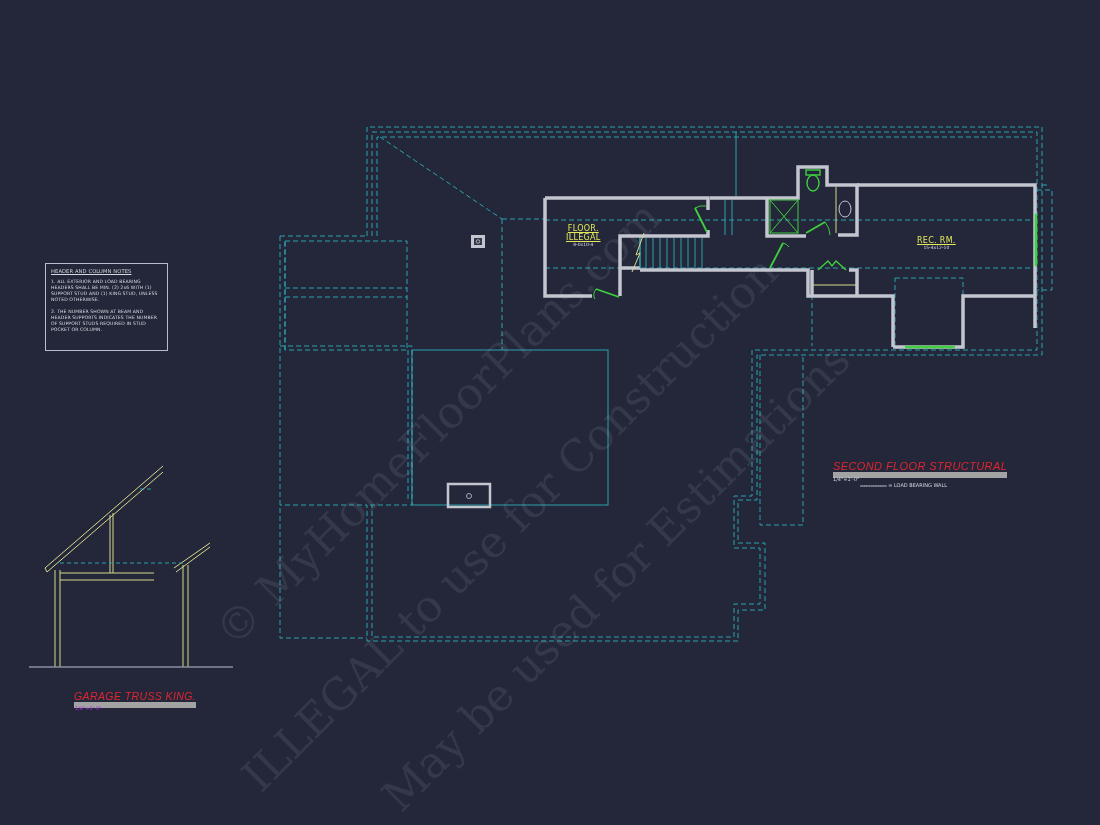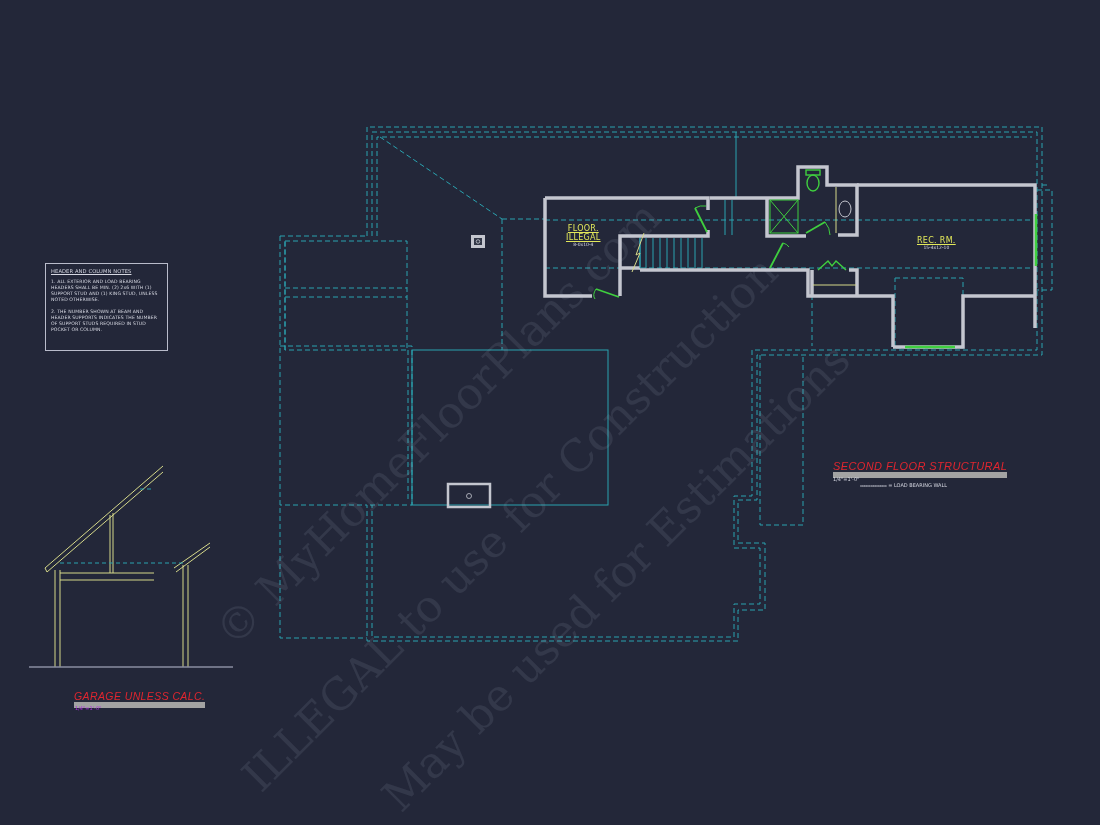--- a/index.html
+++ b/index.html
@@ -168,18 +168,18 @@
   <div class="room-dim">15-4x12-10</div>
 </div>
 
 <div class="red-title" style="left:833px; top:460px; font-size:11px;">SECOND FLOOR STRUCTURAL</div>
 <div class="sub-scale" style="left:833px; top:476px; color:#d6d8e2;">1/4"=1'-0"</div>
 <div class="legend" style="left:860px; top:482px;">
   <span style="font-size:3.5px; letter-spacing:-0.3px;">xxxxxxxxxxxxxxx</span>
   <span>= LOAD BEARING WALL</span>
 </div>
 
-<div class="red-title" style="left:74px; top:690px; font-size:10.5px;">GARAGE UNLESS CALC.</div>
+<div class="red-title" style="left:74px; top:690px; font-size:10.5px;">GARAGE TRUSS KING.</div>
 <div class="sub-scale" style="left:75px; top:705px; color:#b02fe0;">1/4"=1'-0"</div>
 
 <div class="watermark" style="left:205px; top:620px; font-size:44px; transform: rotate(-45deg);">© MyHomeFloorPlans.com</div>
 <div class="watermark" style="left:232px; top:765px; font-size:44px; transform: rotate(-45deg);">ILLEGAL to use for Construction</div>
 <div class="watermark" style="left:372px; top:785px; font-size:44px; transform: rotate(-45deg);">May be used for Estimations</div>
 
 </body></html>

